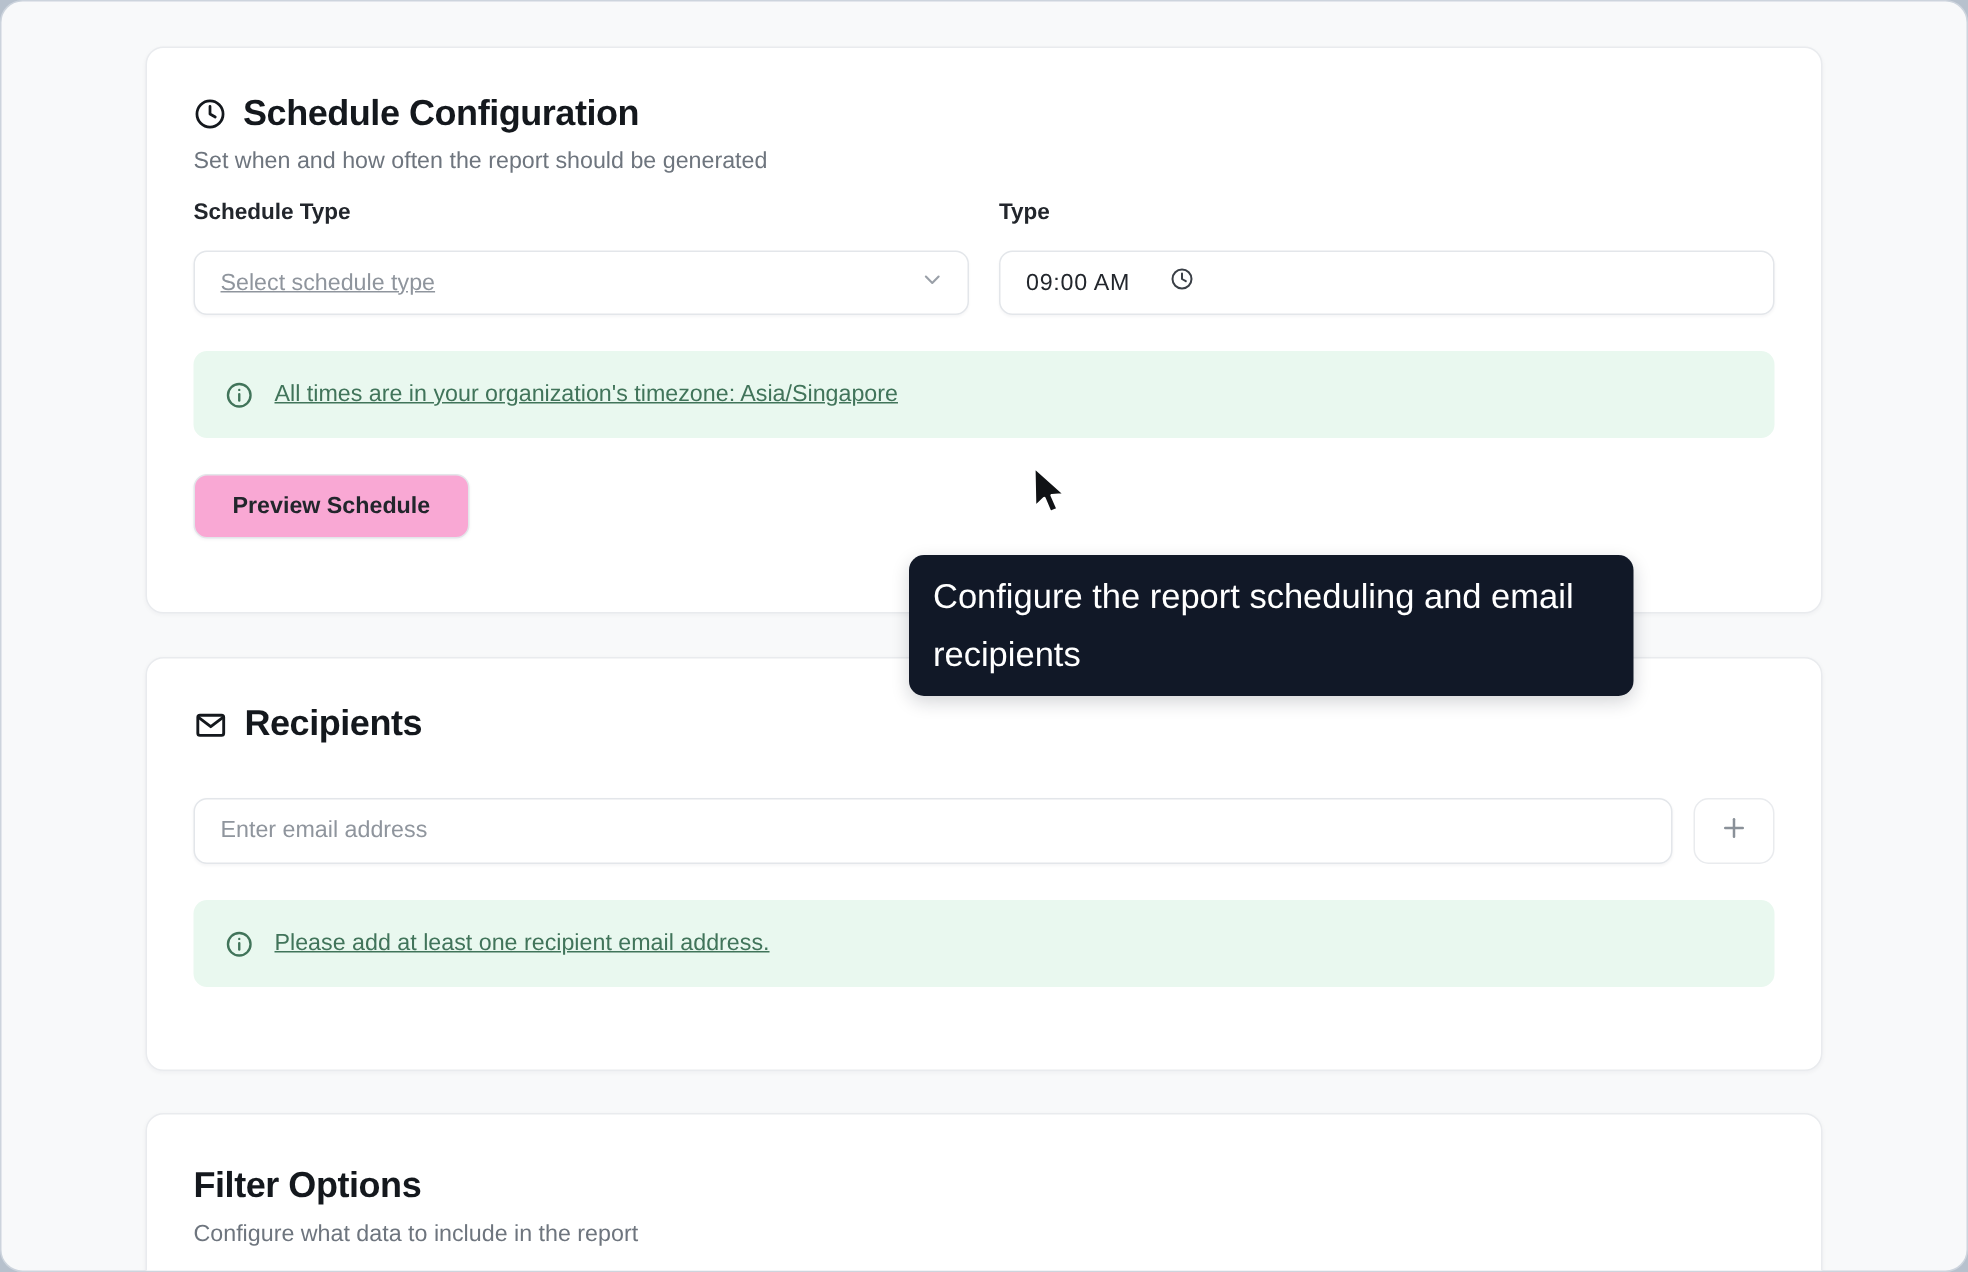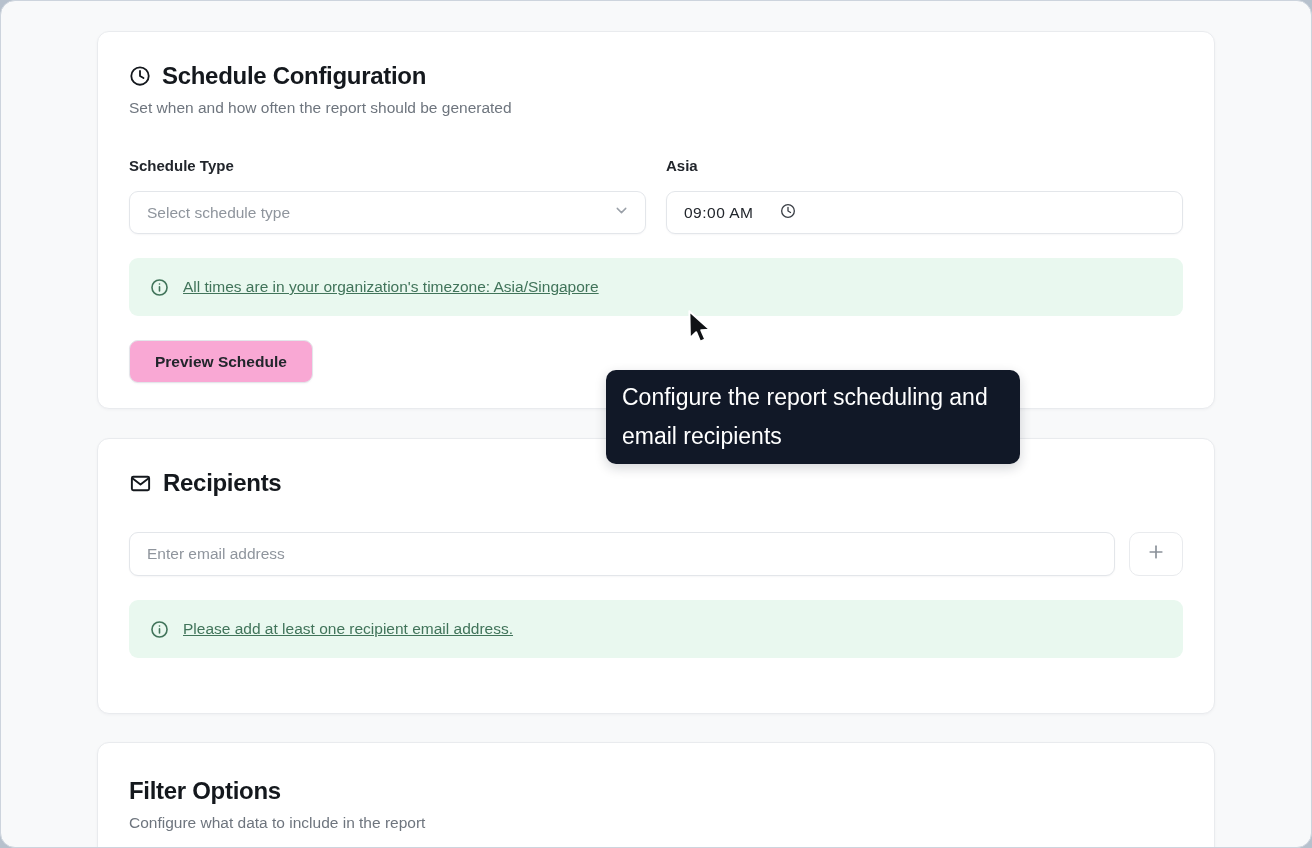--- a/index.html
+++ b/index.html
@@ -49,41 +49,41 @@
   .card-header .hicon{display:flex;align-items:center;color:#14181d;flex:0 0 auto;}
   .card-title{
     font-size:24px;line-height:30px;font-weight:700;
     color:var(--title_color);letter-spacing:-0.3px;
   }
   .card-subtitle{
     margin-top:7px;font-size:15.5px;line-height:20px;
     color:var(--muted_color);
   }
   .form-row{
-    margin-top:40px;
+    margin-top:16px;
     display:grid;grid-template-columns:1fr 1fr;gap:20px;
   }
   .field-label{
     display:block;
     font-size:15px;line-height:16px;font-weight:600;
     color:var(--label_color);
     margin-bottom:17px;
   }
   .select-box,.time-box{
     height:43px;width:100%;
     border:1px solid var(--input_border);
     border-radius:9px;
     background:#fff;
     display:flex;align-items:center;
     padding:0 15px 0 17px;
     box-shadow:0 1px 2px rgba(16,24,40,0.04);
     cursor:pointer;
   }
   .select-box .sel-text{
-    flex:1;font-size:15.5px;color:var(--placeholder_color);
+    flex:1;font-size:15.5px;color:var(--placeholder_color);text-decoration:underline;
   }
   .time-box{gap:26px;cursor:text;}
   .time-box .time-text{
     font-size:15.5px;color:#22262c;letter-spacing:0.5px;
   }
   .notice{
     margin-top:24px;
     height:58px;
     background:var(--notice-bg,#e9f8ef);
     background:var(--notice_bg);
@@ -121,21 +121,21 @@
     background:#fff;
     border:1px solid var(--card_border);
     border-radius:10px;
     display:flex;align-items:center;justify-content:center;
     color:var(--icon_gray);
     cursor:pointer;
   }
   .tooltip{
     position:absolute;
     left:605px;top:369px;
-    width:414px;height:94px;
+    width:483px;height:94px;
     background:var(--tooltip_bg);
     color:var(--tooltip_text);
     border-radius:10px;
     padding:8px 16px;
     font-size:23px;line-height:39px;
     box-shadow:0 4px 12px rgba(16,24,40,0.18);
     z-index:5;
   }
   .cursor{
     position:absolute;left:681px;top:307px;
@@ -165,21 +165,21 @@
         <div class="select-box" role="combobox">
           <span class="sel-text">Select schedule type</span>
           <span class="hicon" style="color:#9aa0a8">
             <svg width="17" height="17" viewBox="0 0 24 24" fill="none" stroke="currentColor" stroke-width="2" stroke-linecap="round" stroke-linejoin="round">
                 <polyline points="6 9 12 15 18 9"></polyline>
               </svg>
           </span>
         </div>
       </div>
       <div class="field">
-        <label class="field-label">Asia</label>
+        <label class="field-label">Type</label>
         <div class="time-box" role="textbox">
           <span class="time-text">09:00 AM</span>
           <span class="hicon" style="color:#3a3f46">
             <svg width="16" height="16" viewBox="0 0 24 24" fill="none" stroke="currentColor" stroke-width="2" stroke-linecap="round" stroke-linejoin="round">
                 <circle cx="12" cy="12" r="9.5"></circle>
                 <polyline points="12 6.5 12 12 15.8 14.2"></polyline>
               </svg>
           </span>
         </div>
       </div>

